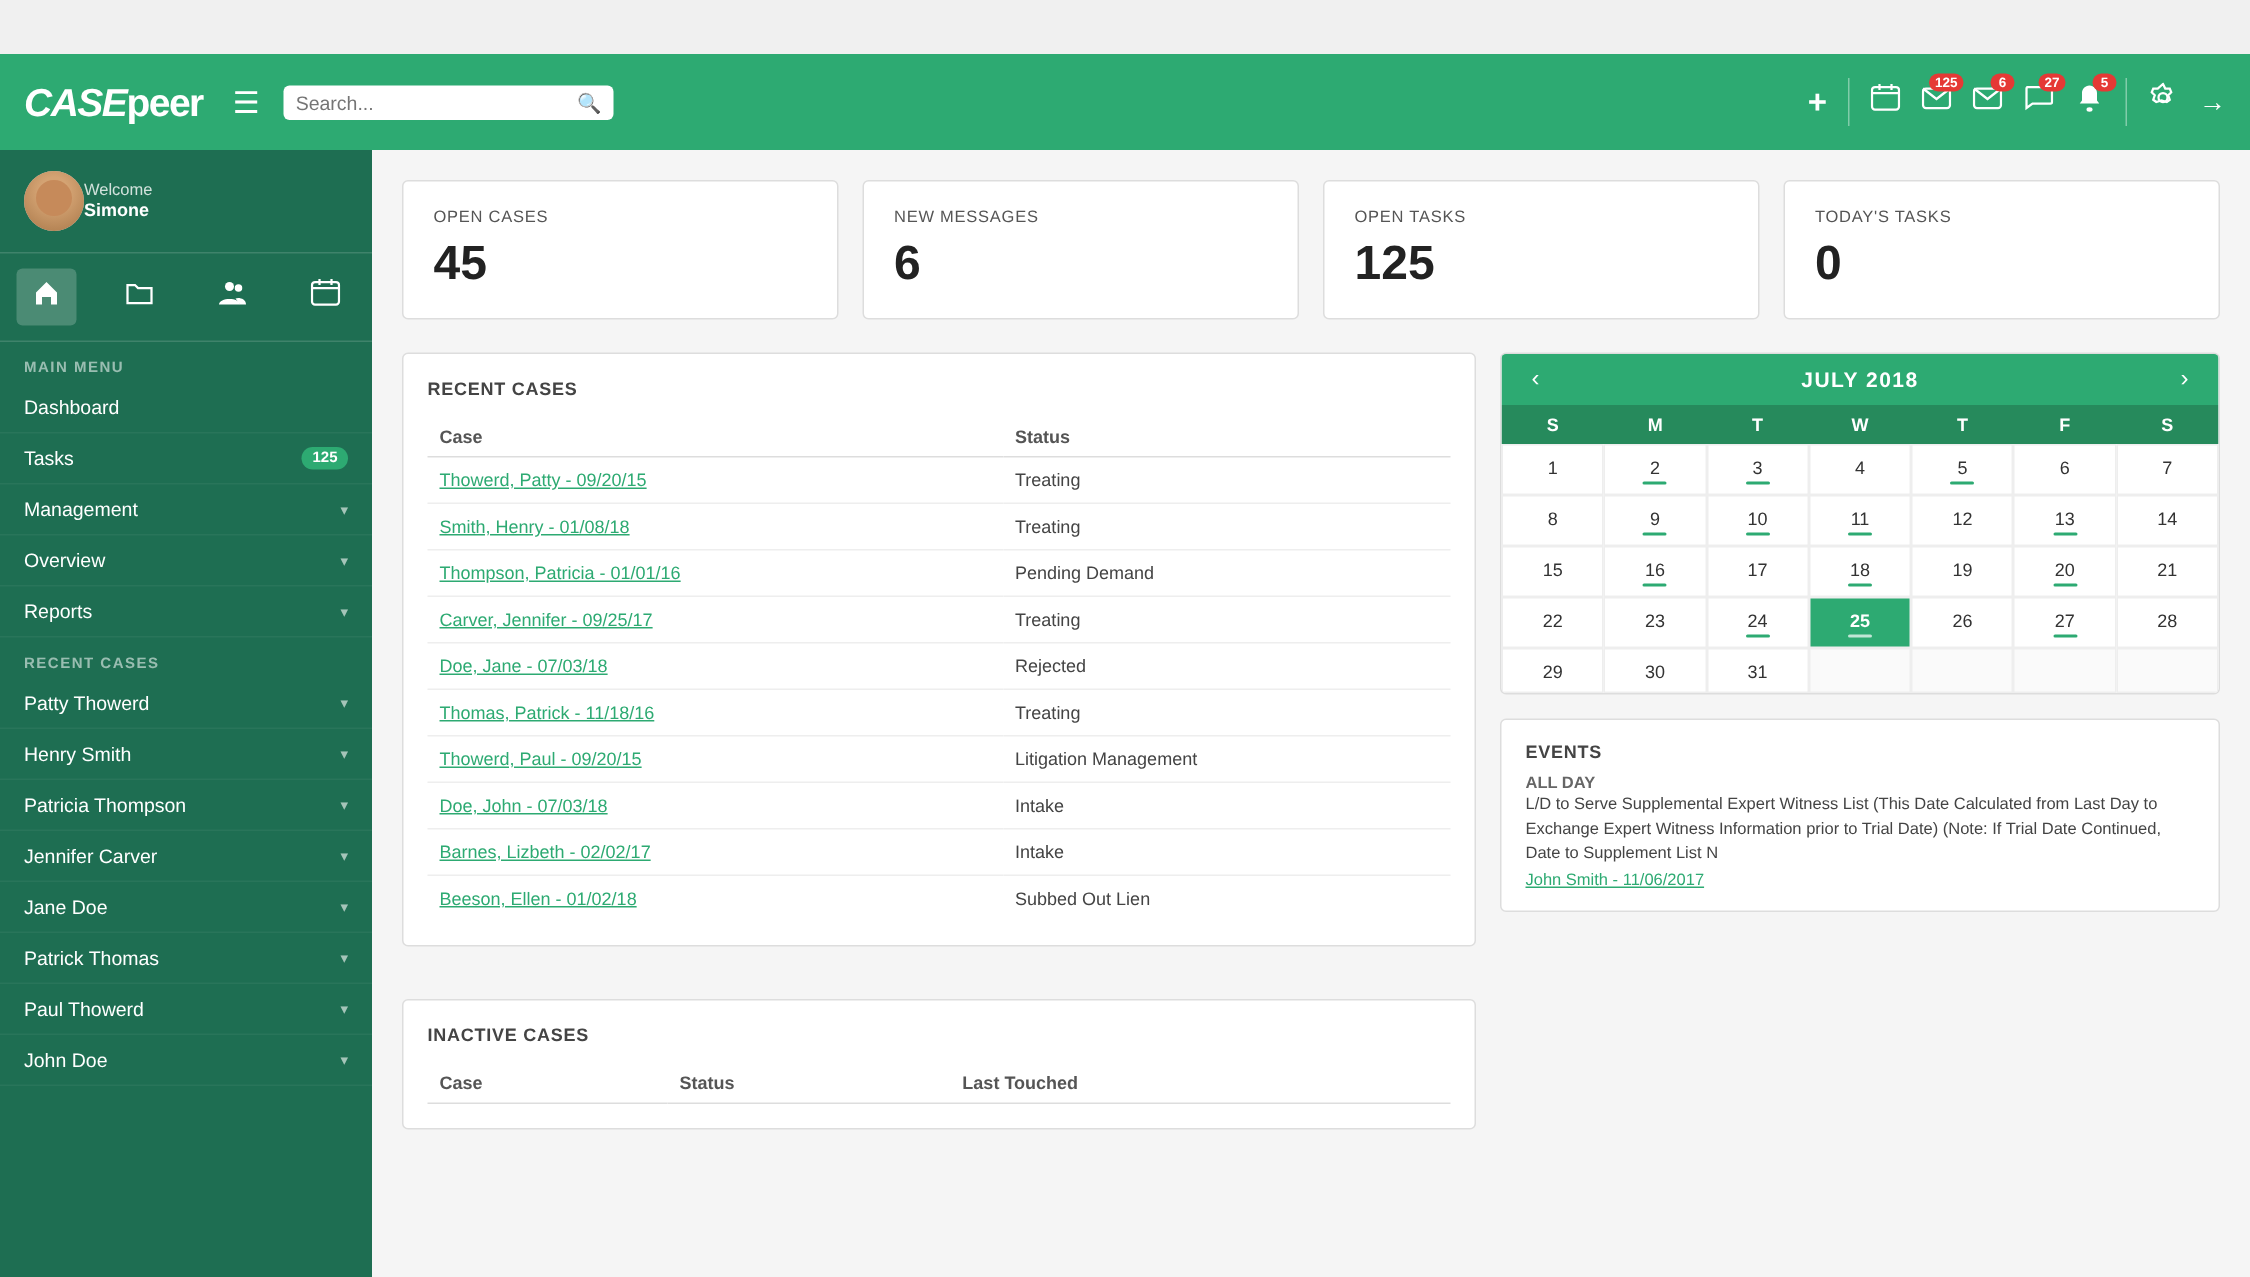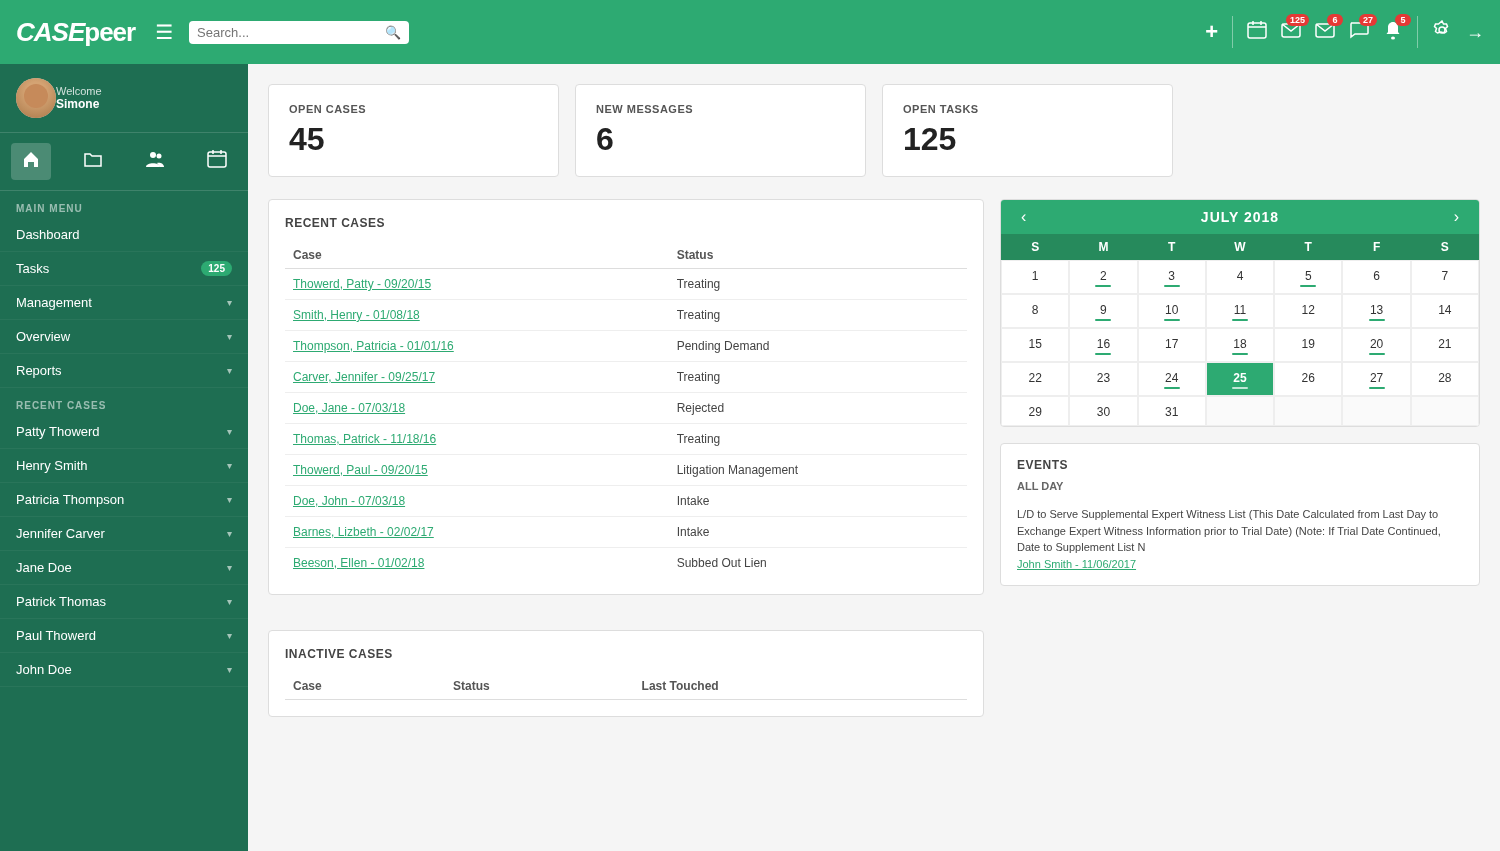--- a/index.html
+++ b/index.html
@@ -6,20 +6,21 @@
     body { font-family: Arial, sans-serif; font-size: 13px; background: #f0f0f0; color: #333; }
 
     
     .top-nav {
       background: #2daa72;
       height: 64px;
       display: flex;
       align-items: center;
       padding: 0 16px;
       gap: 12px;
+      margin-top: 36px;
     }
     .logo {
       color: white;
       font-size: 26px;
       font-weight: bold;
       font-style: italic;
       margin-right: 8px;
       letter-spacing: -1px;
     }
     .logo span { font-style: normal; }
@@ -193,21 +194,21 @@
       margin-bottom: 22px;
     }
     .stat-card {
       background: white;
       border: 1px solid #ddd;
       border-radius: 4px;
       padding: 18px 20px;
     }
     .stat-label {
       font-size: 11px;
-      font-weight: bold;
+      font-weight: normal;
       color: #555;
       letter-spacing: 0.5px;
       text-transform: uppercase;
       margin-bottom: 6px;
     }
     .stat-value {
       font-size: 32px;
       font-weight: bold;
       color: #222;
     }
@@ -338,21 +339,21 @@
       padding: 14px 16px;
     }
     .events-title {
       font-size: 12px;
       font-weight: bold;
       color: #444;
       text-transform: uppercase;
       letter-spacing: 0.5px;
       margin-bottom: 8px;
     }
-    .event-time { font-size: 11px; color: #666; margin-bottom: 14px; font-weight: bold; }
+    .event-time { font-size: 11px; color: #666; margin-bottom: 0; font-weight: bold; }
     .event-desc { font-size: 11px; color: #444; line-height: 1.5; margin-bottom: 0; }
     .event-link { color: #2daa72; text-decoration: underline; font-size: 11px; cursor: pointer; }
 
     
     .inactive-section {
       margin-top: 35px;
     }
   </style>
 </head>
 <body>
@@ -524,20 +525,24 @@
         <div class="stat-value">45</div>
       </div>
       <div class="stat-card">
         <div class="stat-label">NEW MESSAGES</div>
         <div class="stat-value">6</div>
       </div>
       <div class="stat-card">
         <div class="stat-label">OPEN TASKS</div>
         <div class="stat-value">125</div>
       </div>
+      <div class="stat-card">
+        <div class="stat-label">TODAY'S TASKS</div>
+        <div class="stat-value">0</div>
+      </div>
     </div>
 
     <div class="lower-row">
 
       <div>
         <div class="table-section">
           <div class="section-title">RECENT CASES</div>
           <table>
             <thead>
               <tr>

